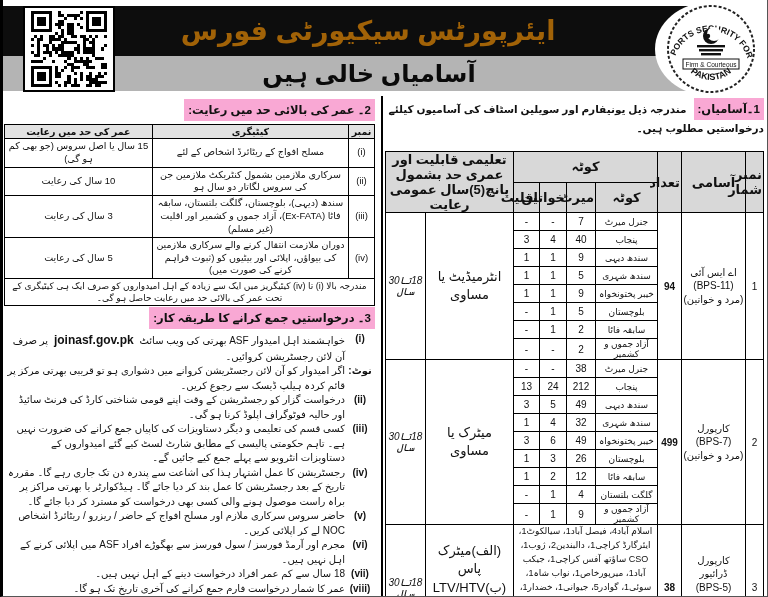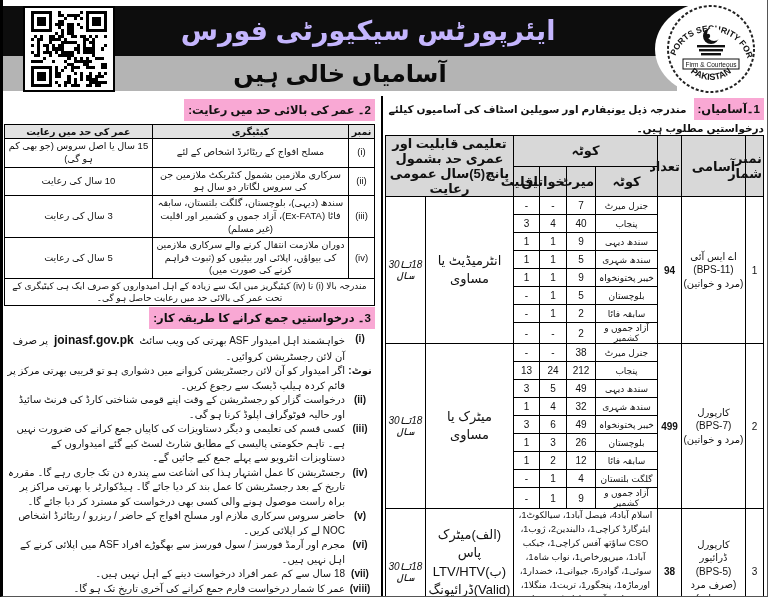--- a/index.html
+++ b/index.html
@@ -6,37 +6,37 @@
   .page{
     position:relative;width:768px;height:597px;margin:0 auto;background:#ffffff;
     overflow:hidden;border-left:3px solid #000;border-right:1px solid #555;
     border-bottom:1px solid #555;box-sizing:border-box;
     font-family:"Liberation Sans","DejaVu Sans",sans-serif;color:#111;
   }
   
   .header{position:relative;height:96px;}
   .band-black{position:absolute;left:0;top:6px;width:690px;height:50px;background:#0d0d0d;
     display:flex;align-items:center;justify-content:center;}
-  .band-black .title{color:#c4b5fd;font-size:27px;font-weight:bold;letter-spacing:1px;margin-left:40px;}
+  .band-black .title{color:#a16207;font-size:27px;font-weight:bold;letter-spacing:1px;margin-left:40px;}
   .band-gray{position:absolute;left:0;top:56px;width:674px;height:35px;background:#b4b4b4;
-    display:flex;align-items:center;justify-content:center;}
+    display:flex;align-items:center;justify-content:center;padding-left:29px;}
   .band-gray .banner{color:#0a0a0a;font-size:24px;font-weight:bold;}
   .qr-box{position:absolute;left:20px;top:6px;width:92px;height:86px;background:#fff;
     border:2px solid #000;padding:3px;box-sizing:border-box;z-index:3;}
   .qr-box svg{width:100%;height:100%;display:block;}
   .logo{position:absolute;right:0px;top:2px;width:112px;height:94px;background:#fff;
     border-radius:50%;z-index:3;display:flex;align-items:center;justify-content:center;}
   .logo svg{width:104px;height:92px;}
   
   .columns{display:flex;flex-direction:row;align-items:stretch;height:501px;}
   .col-vac{width:386px;box-sizing:border-box;border-left:2px solid #000;padding:1px 3px 0 2px;}
   .col-info{flex:1;box-sizing:border-box;padding:2px 6px 0 4px;}
   .sec-label{display:inline-block;background:#f9a8d4;font-weight:bold;font-size:11.5px;
     padding:4px 4px;margin:1px 0 2px 4px;}
-  .intro-line{font-size:10.5px;font-weight:bold;margin-bottom:1px;}
+  .intro-line{font-size:10.5px;font-weight:bold;margin-bottom:17px;}
   
   table{border-collapse:collapse;}
   #vac-table{width:100%;table-layout:fixed;font-size:10px;}
   #vac-table th,#vac-table td{border:1px solid #000;padding:0px 1px;text-align:center;vertical-align:middle;}
   #vac-table th{background:#d8d8d8;font-weight:bold;font-size:13px;}
   #vac-table td{height:17px;}
   .pos-title{white-space:pre-line;font-size:10px;line-height:1.35;}
   .edu{white-space:pre-line;font-size:13px;line-height:1.4;}
   .age{white-space:pre-line;font-size:10px;font-style:italic;}
   .region{font-size:9px;}

